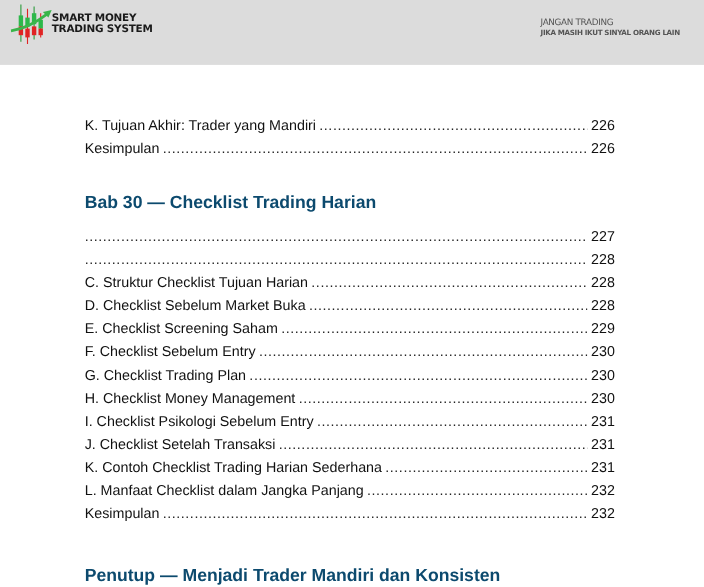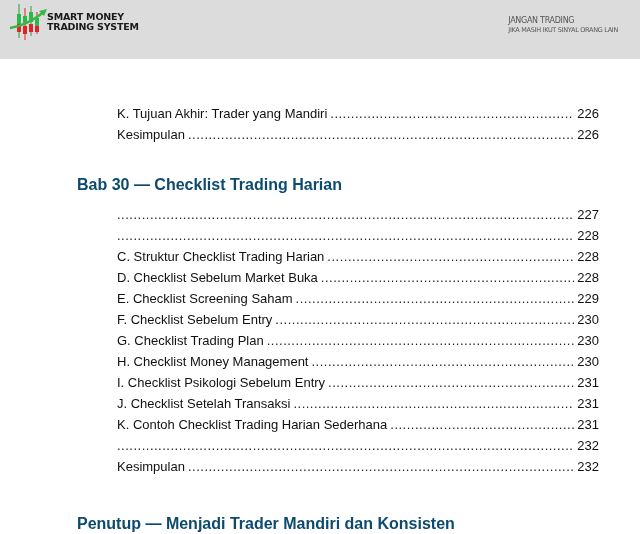--- a/index.html
+++ b/index.html
@@ -18,23 +18,23 @@
     .brand {
       position: absolute; left: 47px; top: 12px;
       font-family: "DejaVu Sans", sans-serif; font-weight: bold;
       font-size: 9.5px; line-height: 10px; color: #1a1a1a; letter-spacing: -0.2px;
     }
     .tagline {
       position: absolute; right: 22px; top: 16px; text-align: right;
       font-family: "DejaVu Sans", sans-serif; color: #555; letter-spacing: -0.3px;
     }
     .tagline .l1 { font-size: 8px; line-height: 10px; text-align: left; }
-    .tagline .l2 { font-size: 6.5px; line-height: 9px; font-weight: normal; }
+    .tagline .l2 { font-size: 6.5px; line-height: 9px; font-weight: bold; }
 
-    .toc { position: absolute; left: 77px; width: 482px; margin-left: 40px; }
+    .toc { position: absolute; left: 77px; width: 482px; }
     .entry {
       display: flex; align-items: baseline; height: 21px;
       font-size: 13px; line-height: 21px; white-space: nowrap; overflow: hidden;
     }
     .entry .title { flex: 0 0 auto; padding-right: 3px; }
     .entry .dots {
       flex: 1 1 auto; overflow: hidden; color: #222; letter-spacing: 0.5px;
     }
     .entry .dots::after {
       content: "........................................................................................................................................................................................";
@@ -93,21 +93,21 @@
 <div class="toc" style="top:204px">
   <div class="entry">
     <span class="dots"></span>
     <span class="page">227</span>
   </div>
   <div class="entry">
     <span class="dots"></span>
     <span class="page">228</span>
   </div>
   <div class="entry">
-    <span class="title">C. Struktur Checklist Trading Harian</span>
+    <span class="title">C. Struktur Checklist Tujuan Harian</span>
     <span class="dots"></span>
     <span class="page">228</span>
   </div>
   <div class="entry">
     <span class="title">D. Checklist Sebelum Market Buka</span>
     <span class="dots"></span>
     <span class="page">228</span>
   </div>
   <div class="entry">
     <span class="title">E. Checklist Screening Saham</span>
@@ -138,20 +138,21 @@
     <span class="title">J. Checklist Setelah Transaksi</span>
     <span class="dots"></span>
     <span class="page">231</span>
   </div>
   <div class="entry">
     <span class="title">K. Contoh Checklist Trading Harian Sederhana</span>
     <span class="dots"></span>
     <span class="page">231</span>
   </div>
   <div class="entry">
+    <span class="title">L. Manfaat Checklist dalam Jangka Panjang</span>
     <span class="dots"></span>
     <span class="page">232</span>
   </div>
   <div class="entry">
     <span class="title">Kesimpulan</span>
     <span class="dots"></span>
     <span class="page">232</span>
   </div>
 </div>
 

